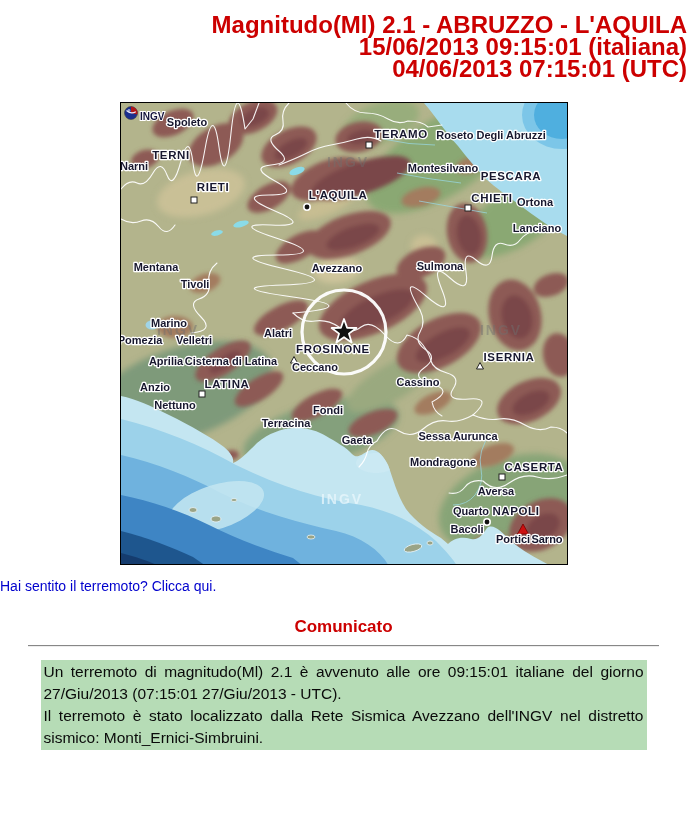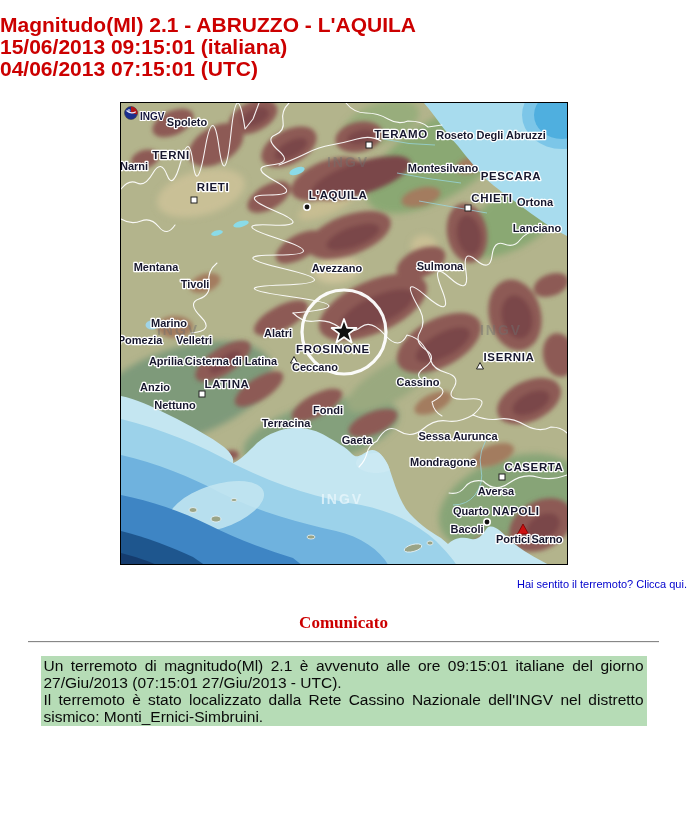--- a/index.html
+++ b/index.html
@@ -1,24 +1,24 @@
 <!DOCTYPE html>
 <html><head>
 <meta charset="utf-8">
 <style>
   html,body{background:#fff;}
   body{width:687px;margin:0 auto;font-family:"Liberation Sans",sans-serif;}
-  .page-title{margin-top:14px;text-align:left;font-weight:bold;font-size:21px;line-height:22px;color:var(--title_red);}
+  .page-title{margin-top:14px;text-align:right;font-weight:bold;font-size:24px;line-height:22px;color:var(--title_red);}
   .map-wrap{width:448px;margin:22px auto 0;}
   .map-frame{border:1px solid #000;display:block;}
-  .felt-link-row{text-align:right;margin-top:13px;font-size:11px;}
+  .felt-link-row{text-align:left;margin-top:13px;font-size:14px;}
   .felt-link-row a{color:var(--link_blue);text-decoration:none;}
-  .comunicato-heading{text-align:center;margin-top:23px;font-family:Liberation Serif, serif;font-weight:bold;font-size:17px;color:var(--title_red);}
+  .comunicato-heading{text-align:center;margin-top:23px;font-family:Liberation Sans, sans-serif;font-weight:bold;font-size:17px;color:var(--title_red);}
   hr.divider{margin:8px 28px 0;border:none;border-top:1px solid #878787;border-bottom:1px solid #ededed;}
-  .notice{width:600px;margin:13px auto 30px;background:var(--notice_bg);font-size:15.5px;line-height:17px;color:#0a0a0a;text-align:justify;padding:1px 3px;}
+  .notice{width:600px;margin:13px auto 30px;background:var(--notice_bg);font-size:15.5px;line-height:22px;color:#0a0a0a;text-align:justify;padding:1px 3px;}
   
   text{font-family:"Liberation Sans",sans-serif;}
   .maplabel{font-weight:bold;fill:#17172e;stroke:#ffffff;stroke-width:2.6px;paint-order:stroke;stroke-linejoin:round;text-anchor:middle;}
   .town{font-size:11px;}
   .city{font-size:11.5px;letter-spacing:.6px;}
   .wm{font-weight:bold;font-size:14px;letter-spacing:2px;text-anchor:middle;stroke:none;}
   .wm.gray{fill:#6f6f6f;opacity:.45;}
   .wm.sea{fill:#eaf7fc;opacity:.75;}
   .logo-text{font-weight:bold;font-size:10px;fill:#14143c;stroke:#fff;stroke-width:2px;paint-order:stroke;}
 </style>
@@ -263,14 +263,14 @@
 <div class="felt-link-row">
   <a href="#">Hai sentito il terremoto? Clicca qui.</a>
 </div>
 
 <div class="comunicato-heading">Comunicato</div>
 
 <hr class="divider">
 
 <div class="notice">
   <div>Un terremoto di magnitudo(Ml) 2.1 è avvenuto alle ore 09:15:01 italiane del giorno 27/Giu/2013 (07:15:01 27/Giu/2013 - UTC).</div>
-  <div>Il terremoto è stato localizzato dalla Rete Cassino Nazionale dell'INGV nel distretto sismico: Monti_Ernici-Simbruini.</div>
+  <div>Il terremoto è stato localizzato dalla Rete Sismica Avezzano dell'INGV nel distretto sismico: Monti_Ernici-Simbruini.</div>
 </div>
 
 </body></html>

